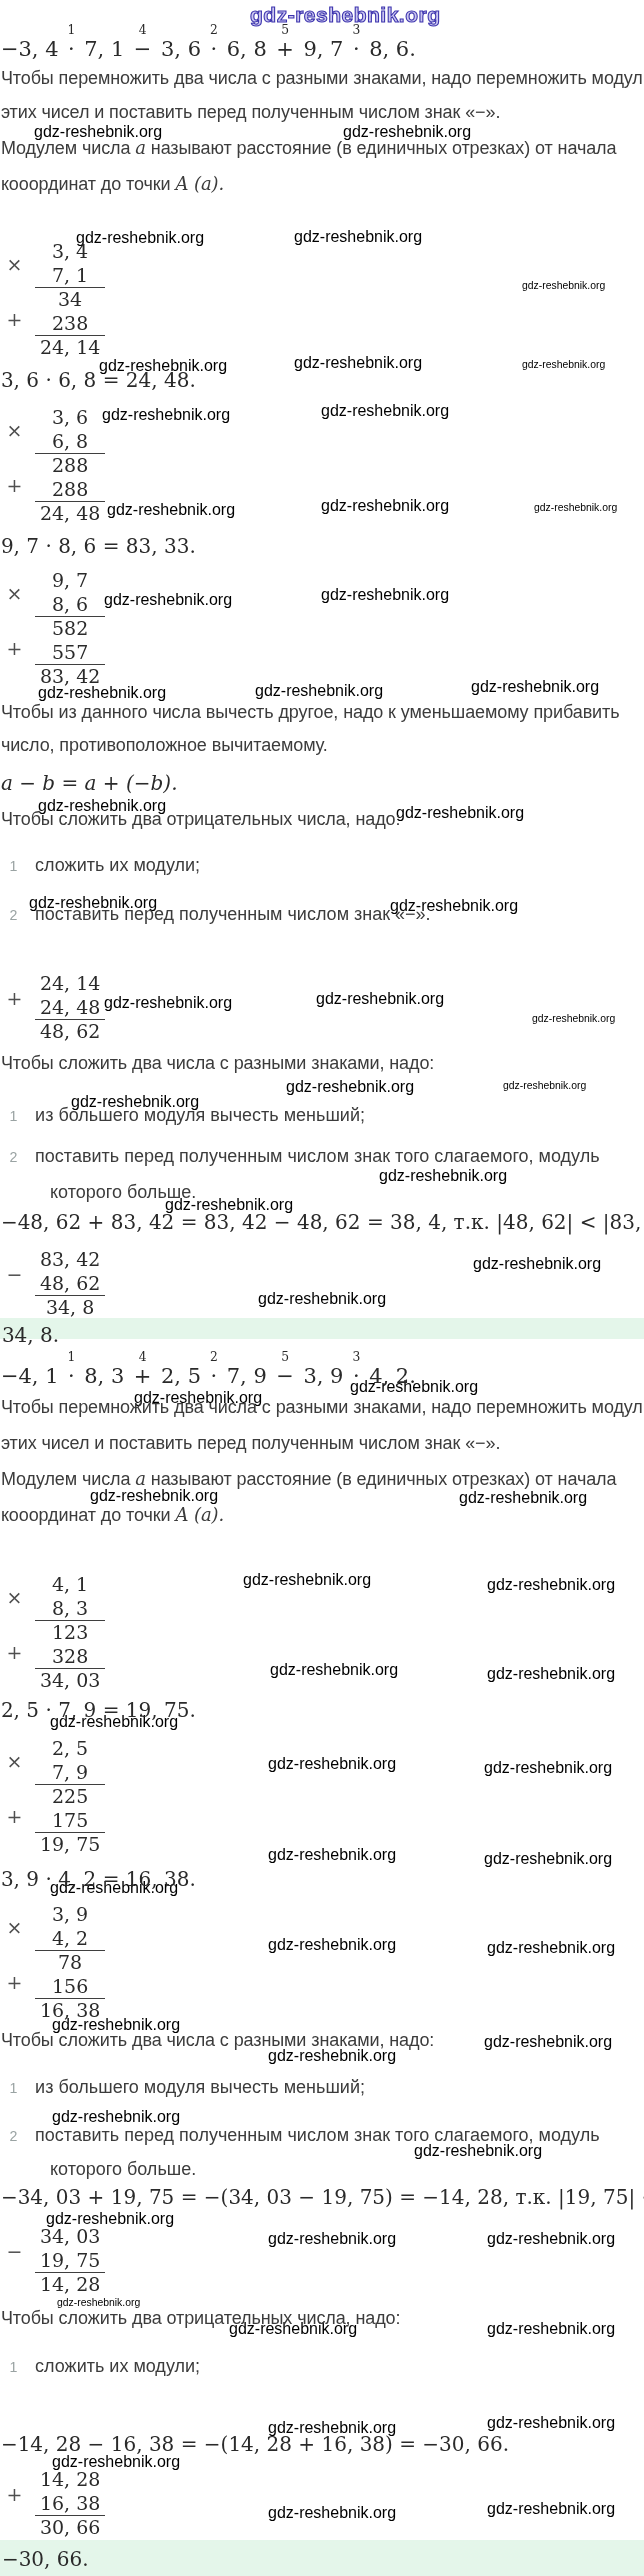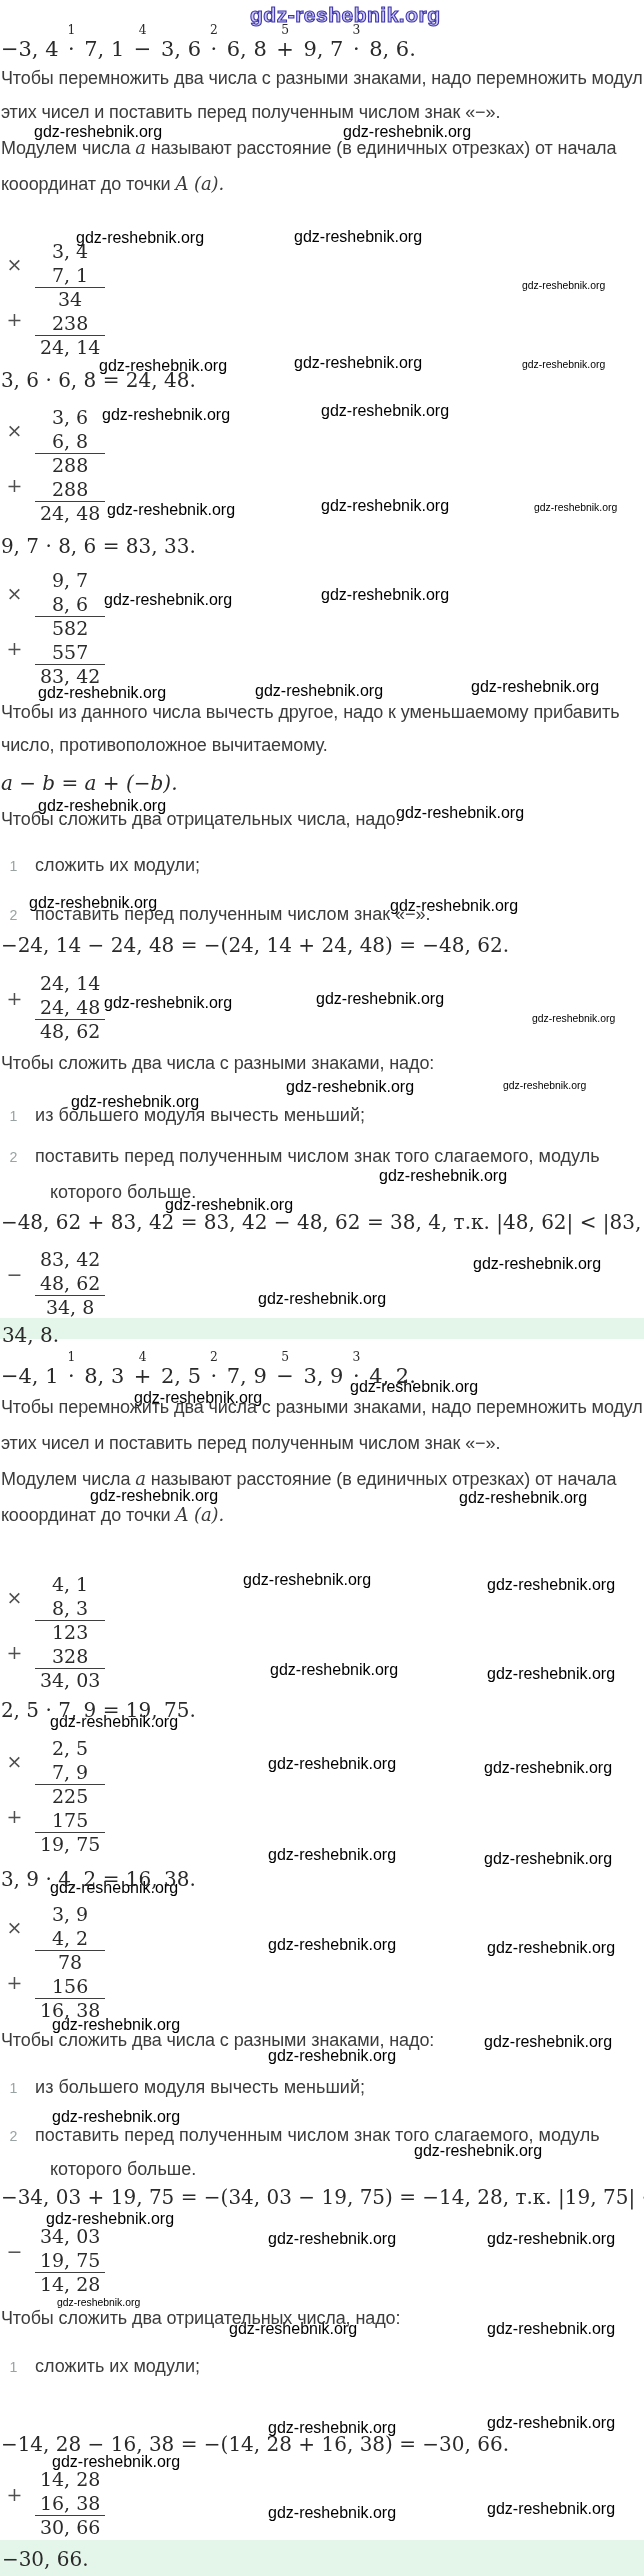--- a/index.html
+++ b/index.html
@@ -153,21 +153,20 @@
   </div>
 
   <div class="ptext" style="top:735px">число, противоположное вычитаемому.</div>
   <div class="ptext" style="top:702px">Чтобы из данного числа вычесть другое, надо к уменьшаемому прибавить</div>
   <div class="eq formula" style="top:771px">a − b = a + (−b).</div>
   <div class="ptext" style="top:809px">Чтобы сложить два отрицательных числа, надо:</div>
 
   <div class="li" style="top:855px"><span class="li-num">1</span><span>сложить их модули;</span></div>
   <div class="li" style="top:904px"><span class="li-num">2</span><span>поставить перед полученным числом знак «−».</span></div>
 
-  <div class="eq" style="top:933px">−24, 14 − 24, 48 = −(24, 14 + 24, 48) = −48, 62.</div>
 
   <div class="colop" style="top:972px">
     <span class="csign" style="top:15px">+</span>
     <div class="crow">24, 14</div>
     <div class="crow ul">24, 48</div>
     <div class="crow">48, 62</div>
   </div>
 
   <div class="ptext" style="top:1053px">Чтобы сложить два числа с разными знаками, надо:</div>
   <div class="li" style="top:1105px"><span class="li-num">1</span><span>из большего модуля вычесть меньший;</span></div>

